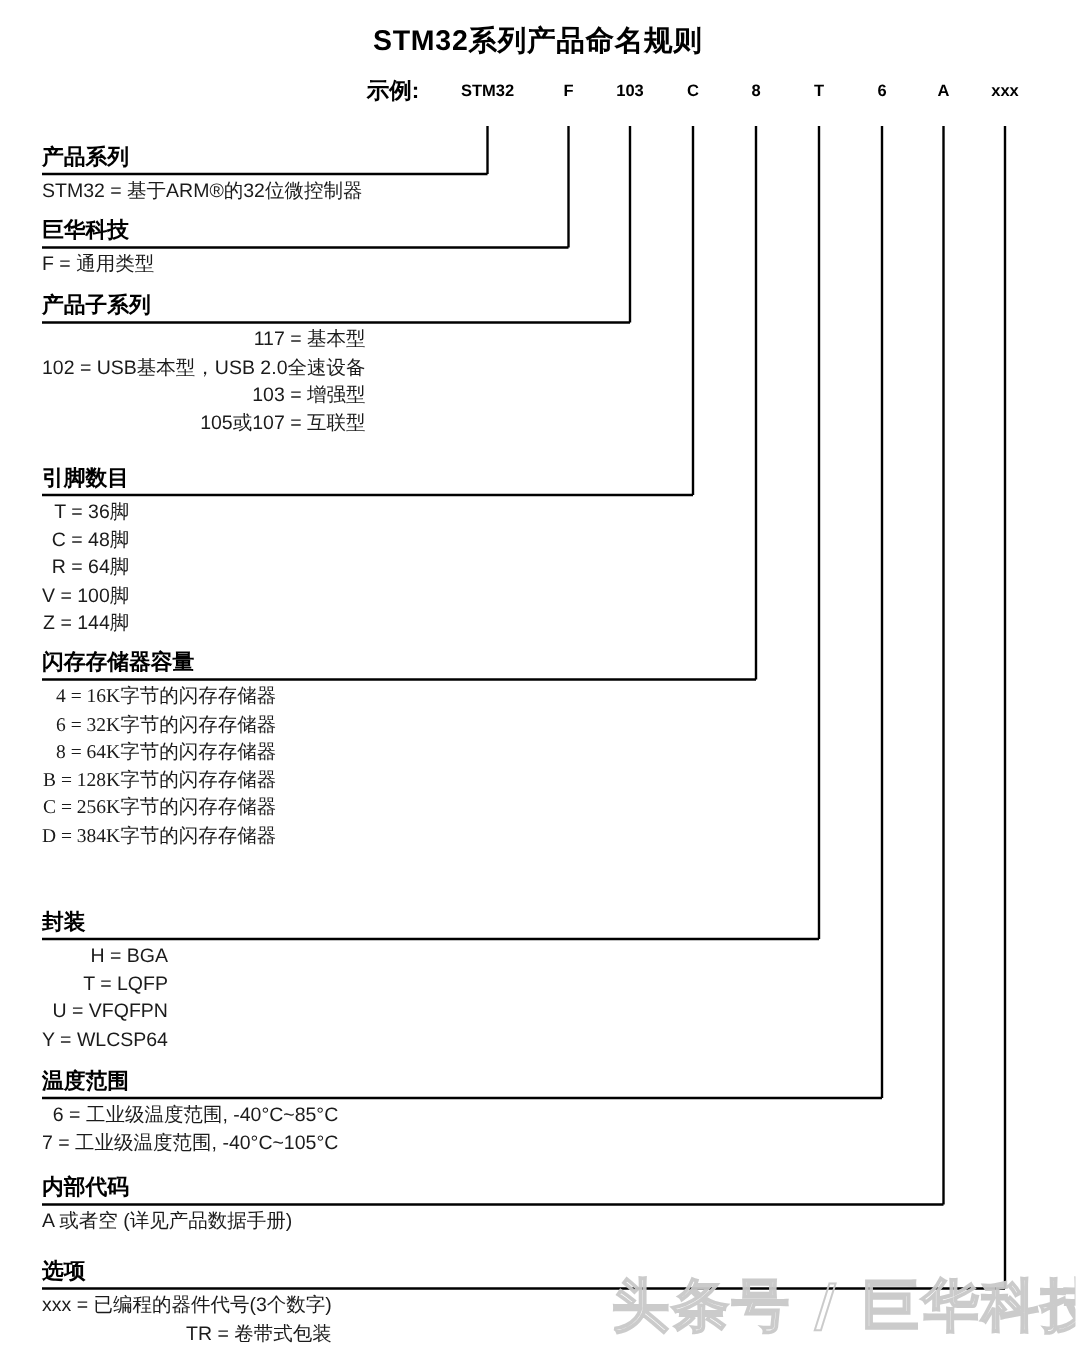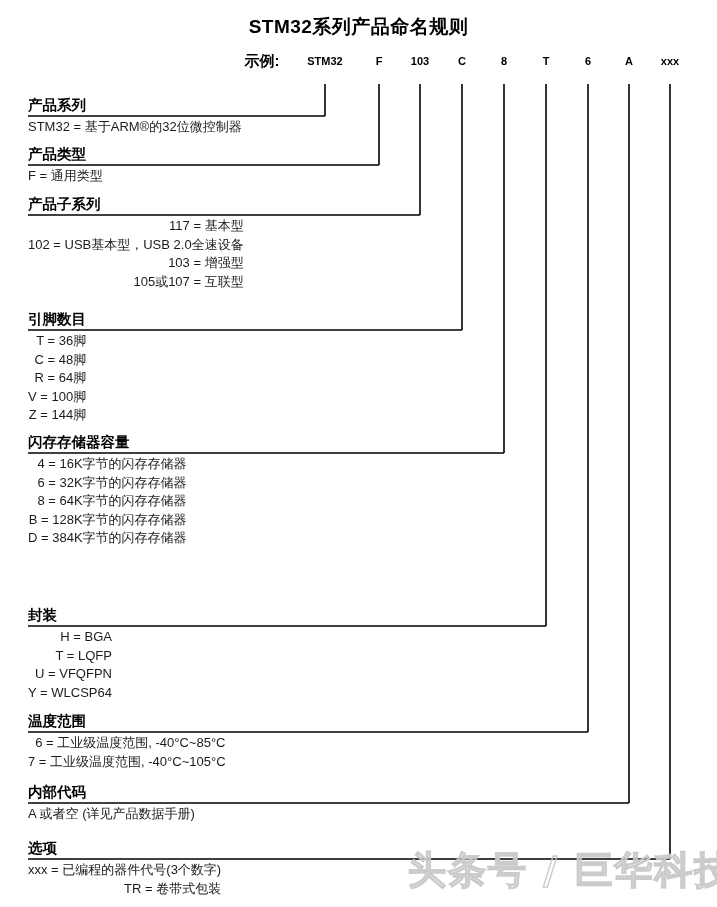--- a/index.html
+++ b/index.html
@@ -155,21 +155,21 @@
     </svg>
 
   <div id="sections-host">
       <div class="section" style="top: 97px;">
         <div class="sec-head">产品系列</div>
         <div class="sec-body">
           <div class="sec-item">STM32 = 基于ARM®的32位微控制器</div>
         </div>
       </div>
       <div class="section" style="top: 146px;">
-        <div class="sec-head">产品类型</div>
+        <div class="sec-head">巨华科技</div>
         <div class="sec-body">
           <div class="sec-item">F = 通用类型</div>
         </div>
       </div>
       <div class="section" style="top: 196px;">
         <div class="sec-head">产品子系列</div>
         <div class="sec-body">
           <div class="sec-item">117 = 基本型</div>
           <div class="sec-item">102 = USB基本型，USB 2.0全速设备</div>
           <div class="sec-item">103 = 增强型</div>
@@ -179,27 +179,28 @@
       <div class="section" style="top: 311px;">
         <div class="sec-head">引脚数目</div>
         <div class="sec-body">
           <div class="sec-item">T = 36脚</div>
           <div class="sec-item">C = 48脚</div>
           <div class="sec-item">R = 64脚</div>
           <div class="sec-item">V = 100脚</div>
           <div class="sec-item">Z = 144脚</div>
         </div>
       </div>
-      <div class="section" style="top: 434px;">
+      <div class="section" style="top: 434px; font-family: Liberation Serif, serif;">
         <div class="sec-head">闪存存储器容量</div>
         <div class="sec-body">
           <div class="sec-item">4 = 16K字节的闪存存储器</div>
           <div class="sec-item">6 = 32K字节的闪存存储器</div>
           <div class="sec-item">8 = 64K字节的闪存存储器</div>
           <div class="sec-item">B = 128K字节的闪存存储器</div>
+          <div class="sec-item">C = 256K字节的闪存存储器</div>
           <div class="sec-item">D = 384K字节的闪存存储器</div>
         </div>
       </div>
       <div class="section" style="top: 607px;">
         <div class="sec-head">封装</div>
         <div class="sec-body">
           <div class="sec-item">H = BGA</div>
           <div class="sec-item">T = LQFP</div>
           <div class="sec-item">U = VFQFPN</div>
           <div class="sec-item">Y = WLCSP64</div>

